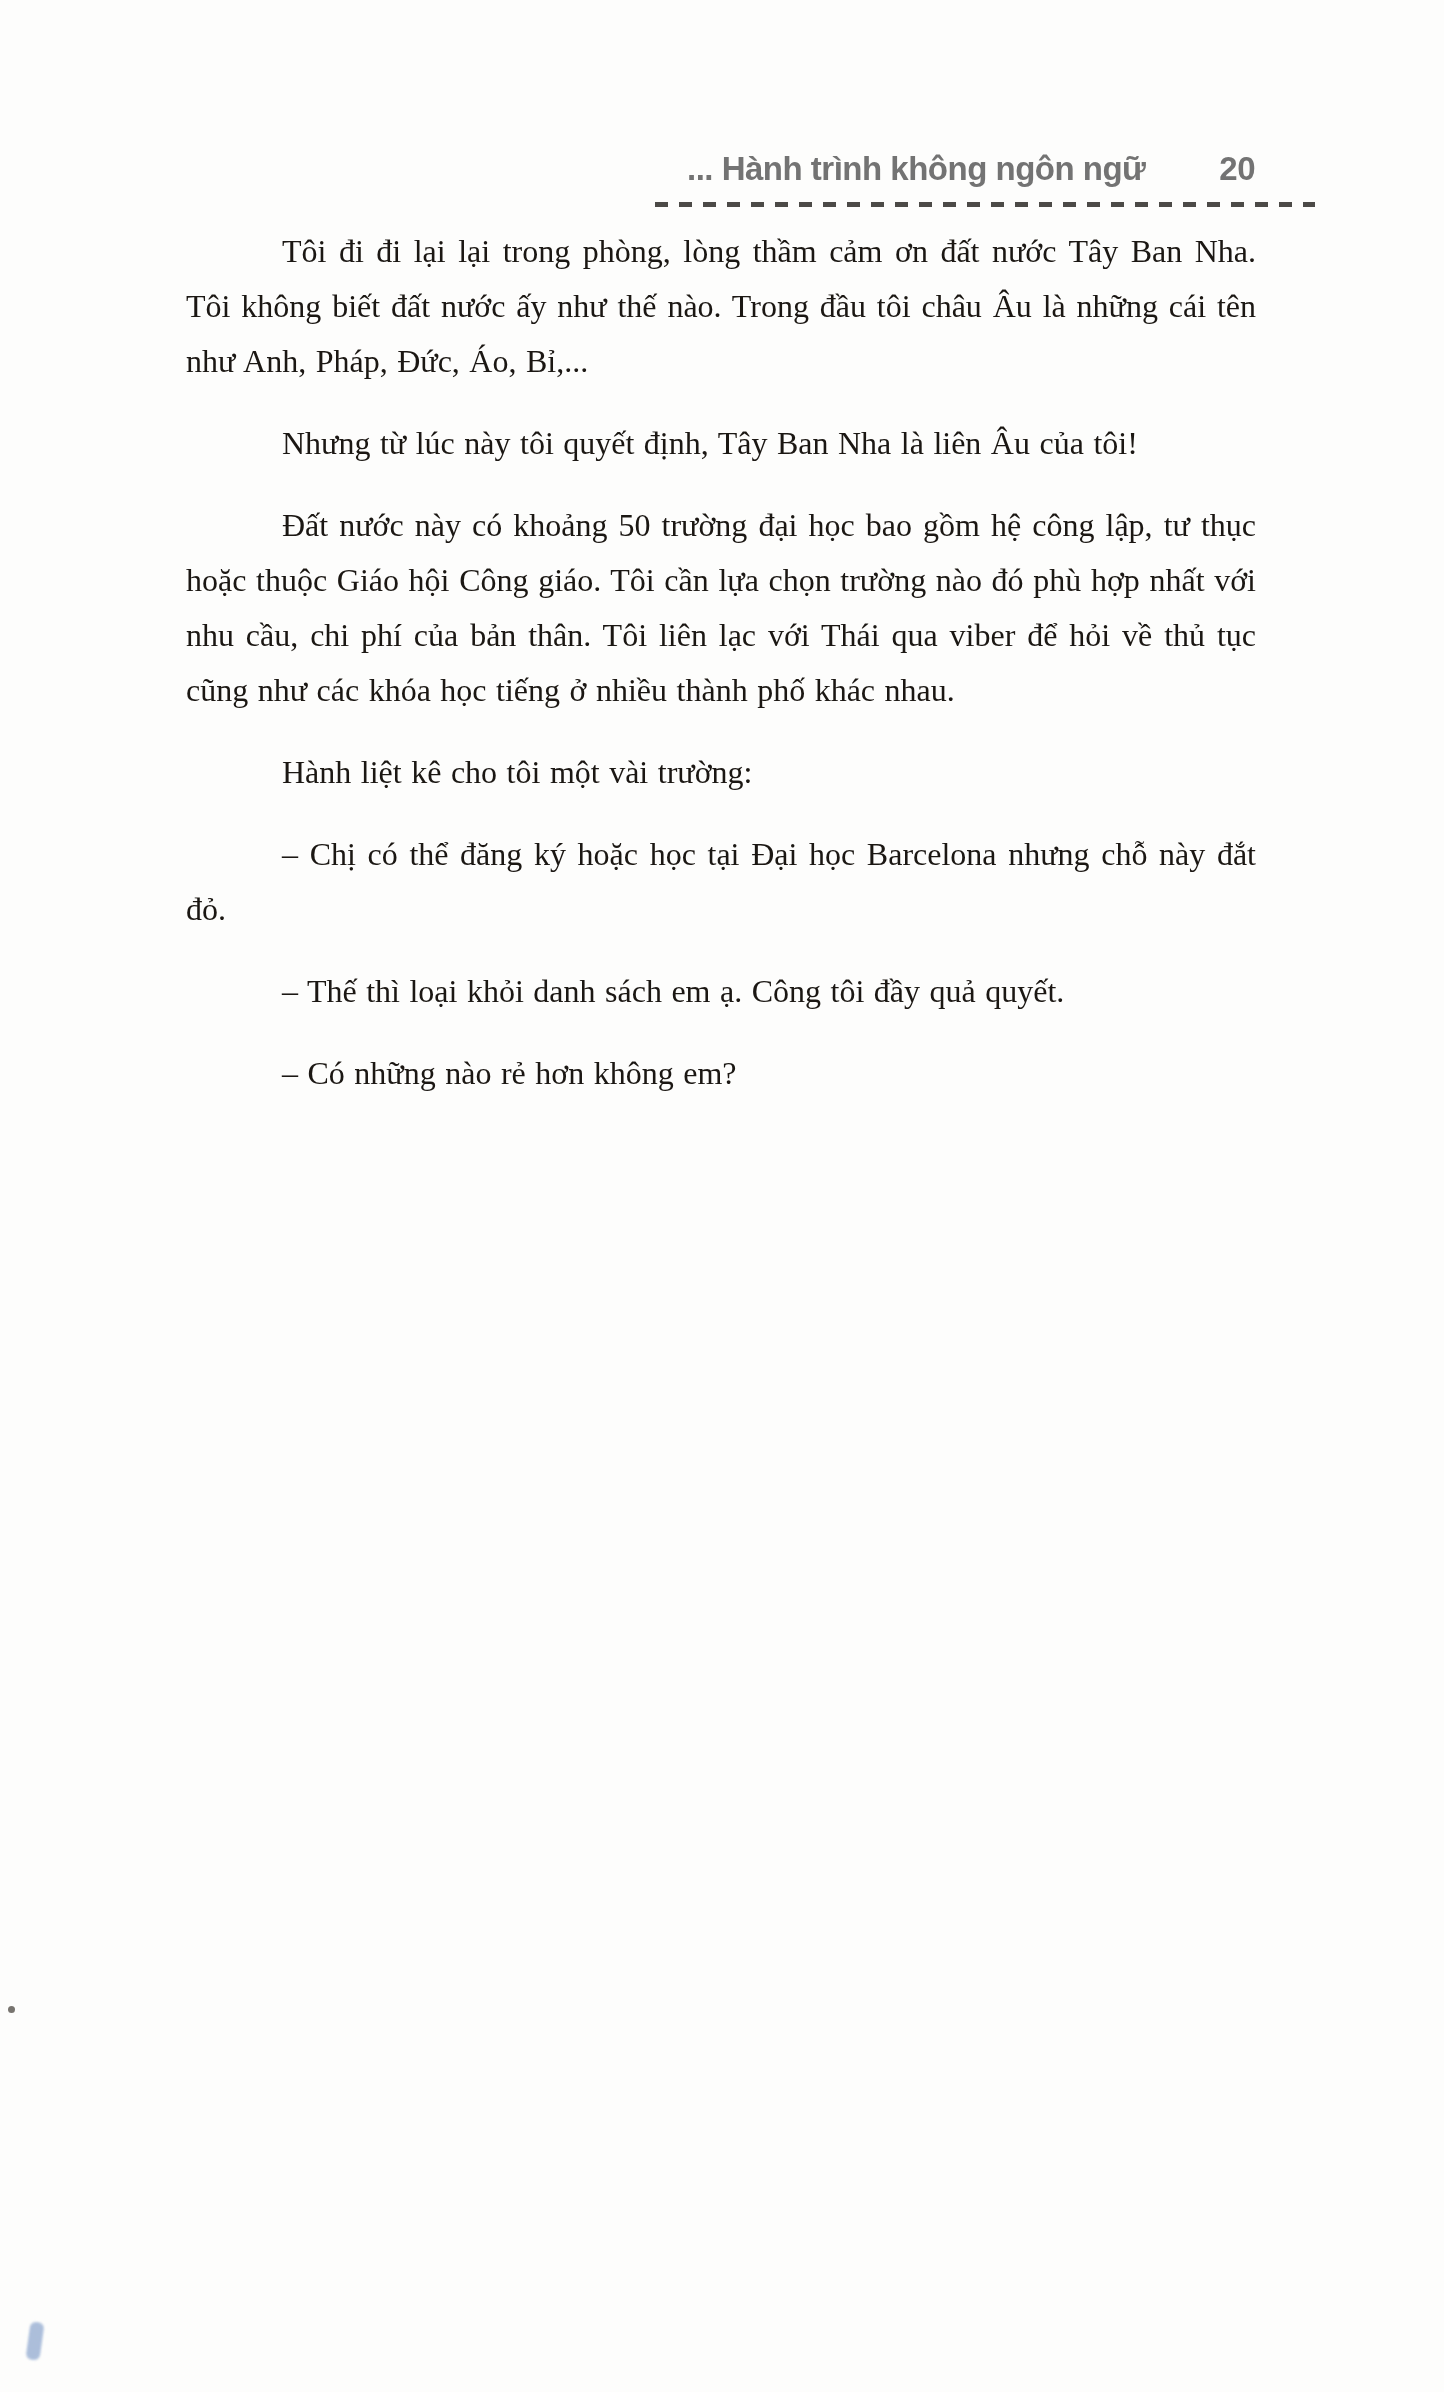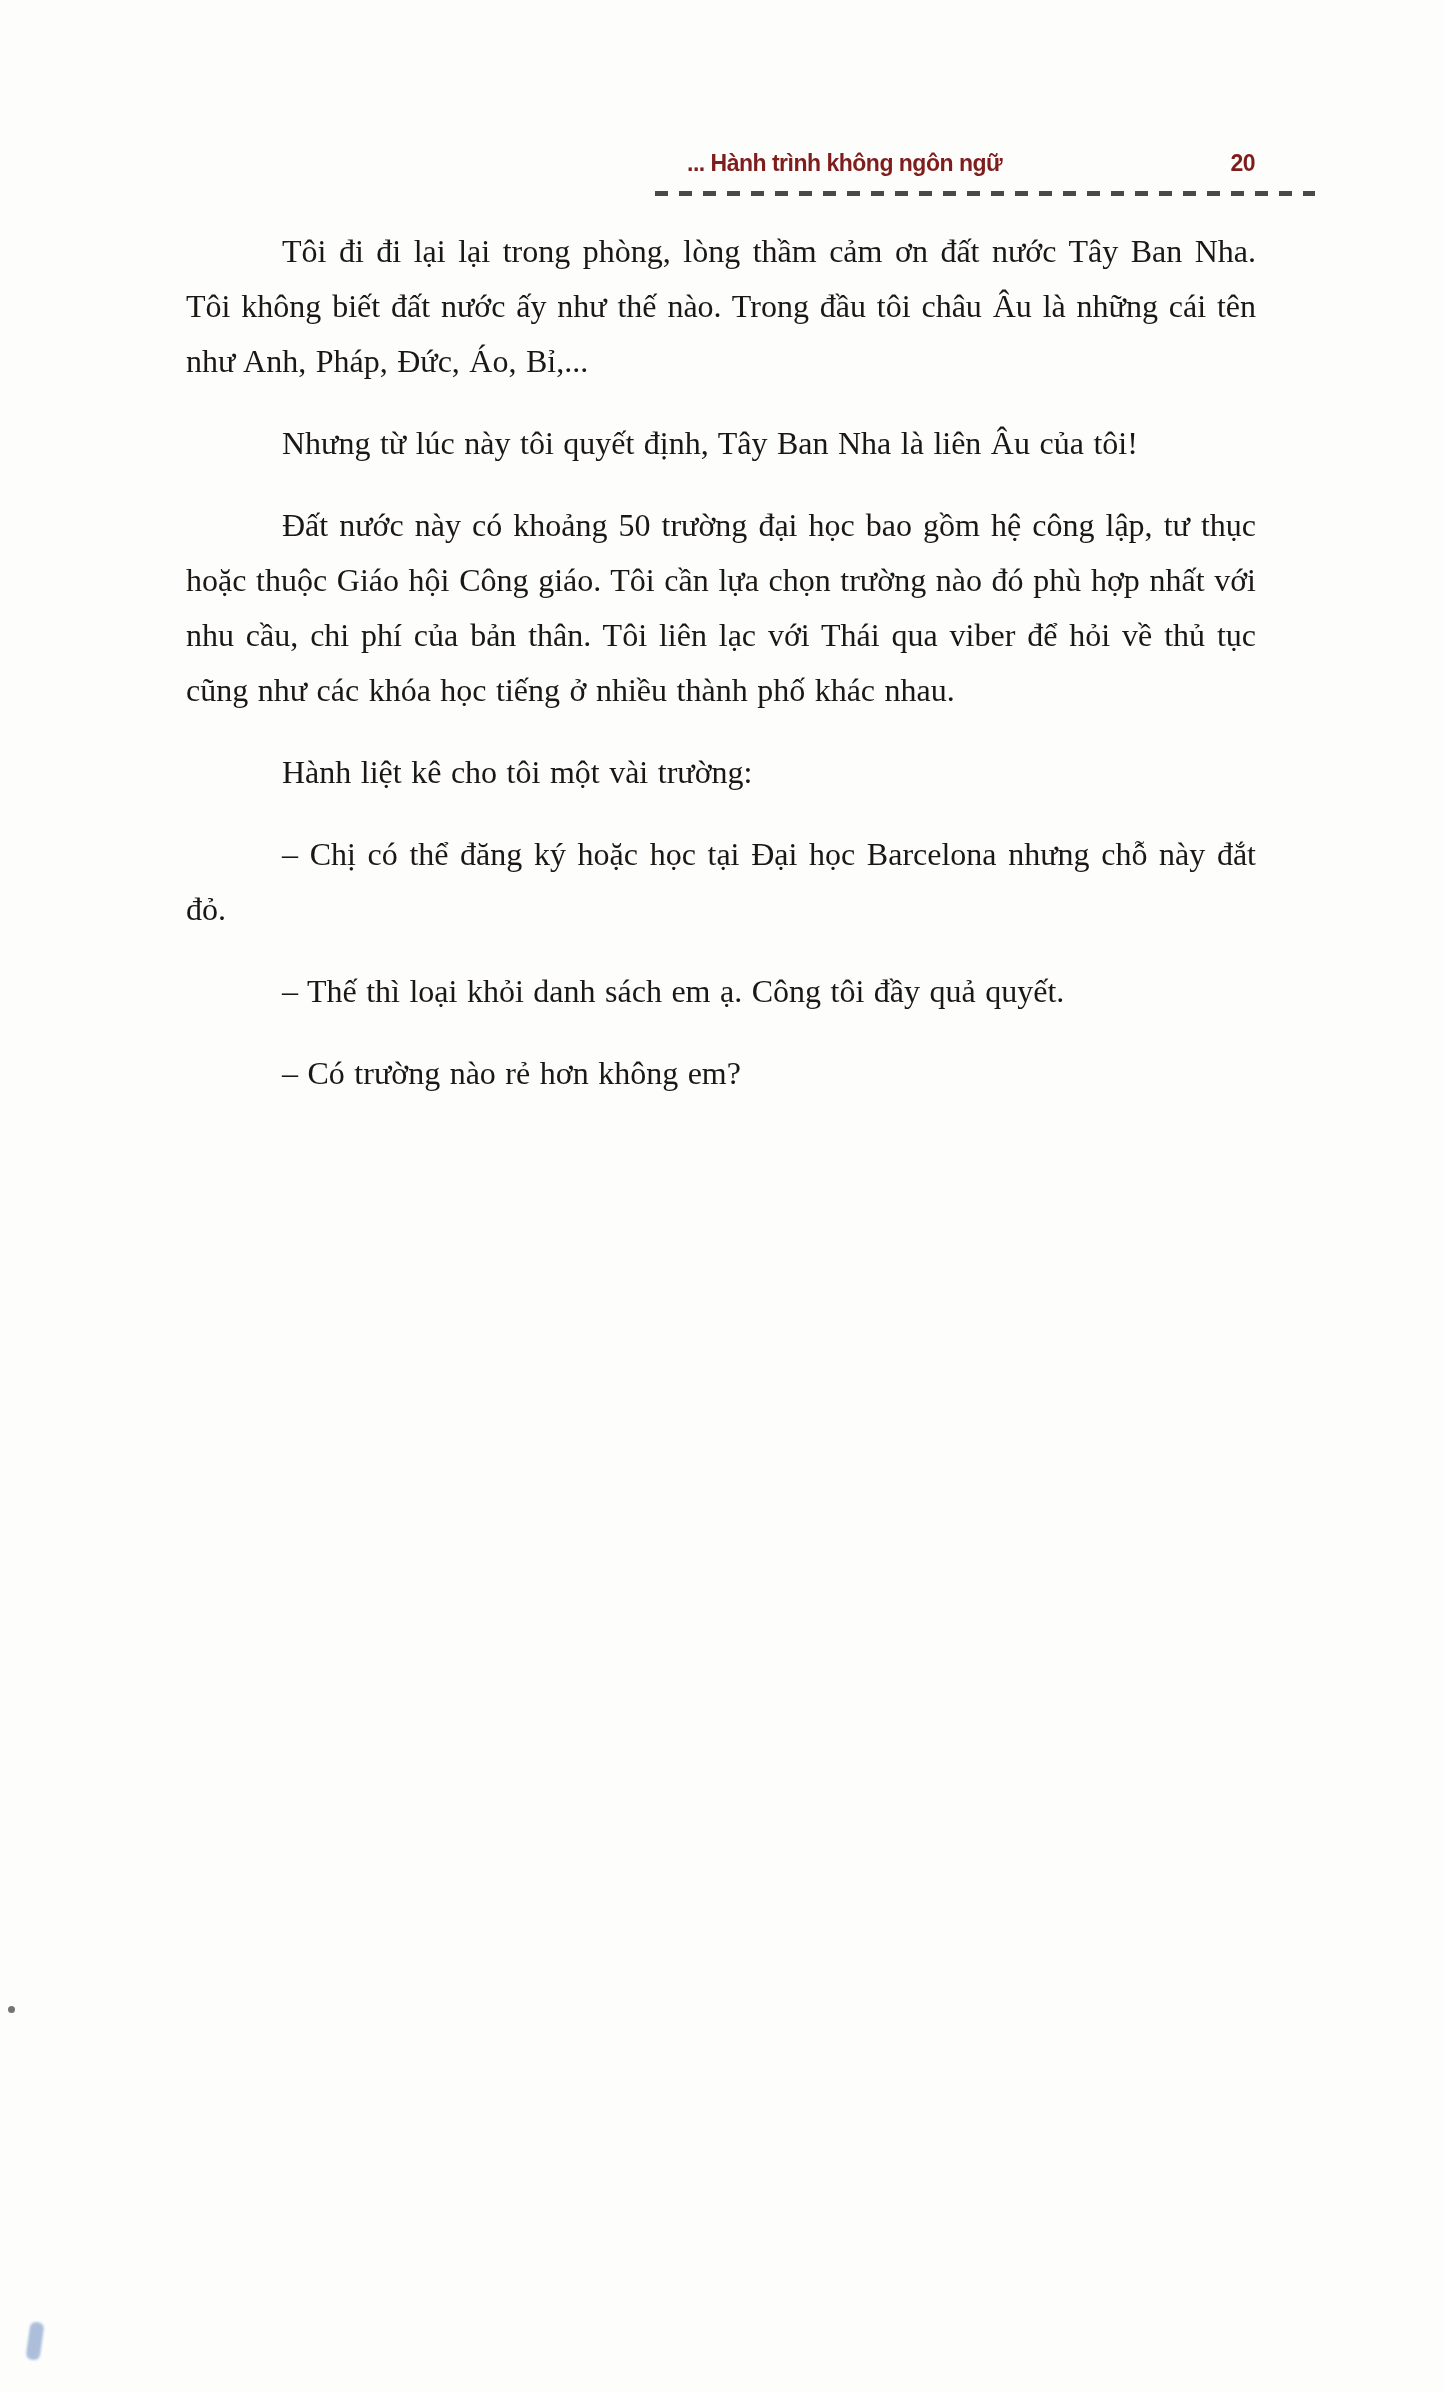--- a/index.html
+++ b/index.html
@@ -26,23 +26,23 @@
     left: 655px;
     width: 660px;
   }
   .header-inner {
     display: flex;
     justify-content: space-between;
     align-items: baseline;
     padding: 0 60px 0 32px;
     font-family: "Liberation Sans", "DejaVu Sans", sans-serif;
     font-weight: 700;
-    font-size: 23px;
+    font-size: 33px;
     letter-spacing: -0.5px;
-    color: #7f1d1d;
+    color: #737373;
     white-space: nowrap;
     text-align: center;
   }
   .page-number {
     font-weight: 700;
   }
   .header-rule {
     margin-top: 14px;
     height: 5px;
     background: repeating-linear-gradient(
@@ -108,19 +108,19 @@
     <div class="header-rule"></div>
   </header>
 
   <main class="page-body">
     <p>Tôi đi đi lại lại trong phòng, lòng thầm cảm ơn đất nước Tây Ban Nha. Tôi không biết đất nước ấy như thế nào. Trong đầu tôi châu Âu là những cái tên như Anh, Pháp, Đức, Áo, Bỉ,...</p>
     <p>Nhưng từ lúc này tôi quyết định, Tây Ban Nha là liên Âu của tôi!</p>
     <p>Đất nước này có khoảng 50 trường đại học bao gồm hệ công lập, tư thục hoặc thuộc Giáo hội Công giáo. Tôi cần lựa chọn trường nào đó phù hợp nhất với nhu cầu, chi phí của bản thân. Tôi liên lạc với Thái qua viber để hỏi về thủ tục cũng như các khóa học tiếng ở nhiều thành phố khác nhau.</p>
     <p>Hành liệt kê cho tôi một vài trường:</p>
     <p>– Chị có thể đăng ký hoặc học tại Đại học Barcelona nhưng chỗ này đắt đỏ.</p>
     <p>– Thế thì loại khỏi danh sách em ạ. Công tôi đầy quả quyết.</p>
-    <p>– Có trường nào rẻ hơn không em?</p>
+    <p>– Có những nào rẻ hơn không em?</p>
   </main>
 
   <span class="artifact-dot"></span>
   <span class="artifact-blue"></span>
 
 </div>
 
 </body></html>

